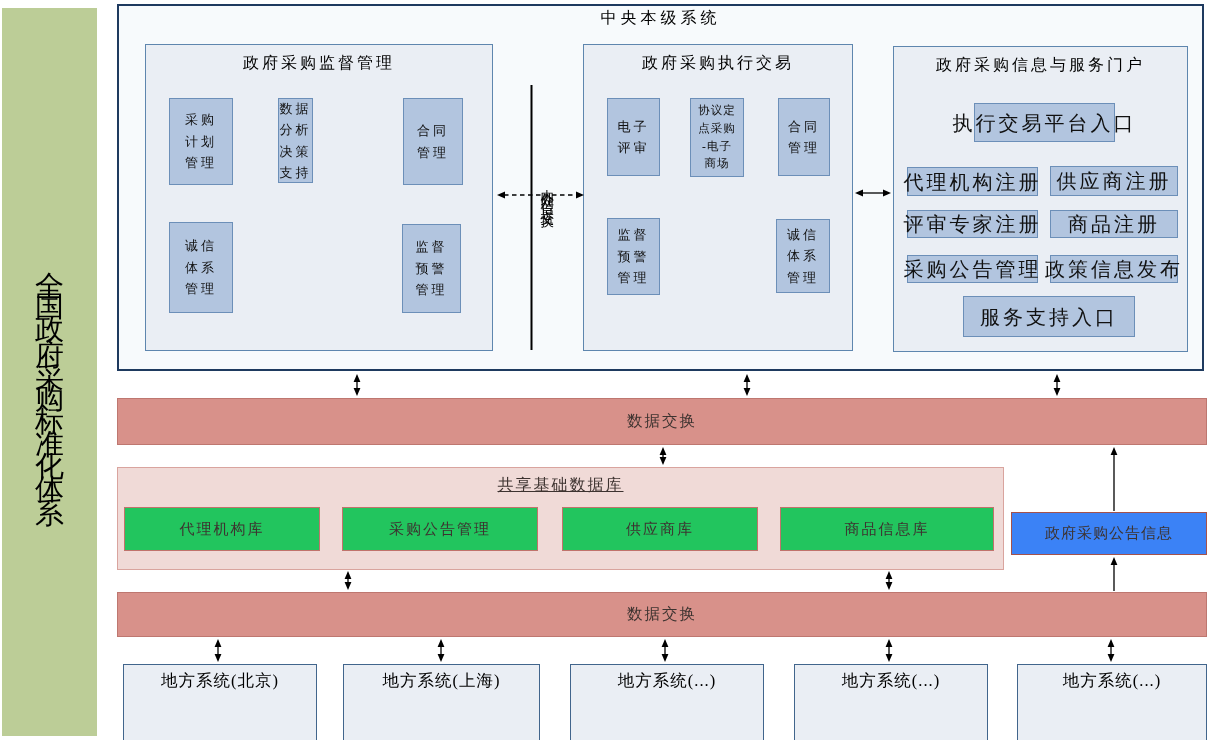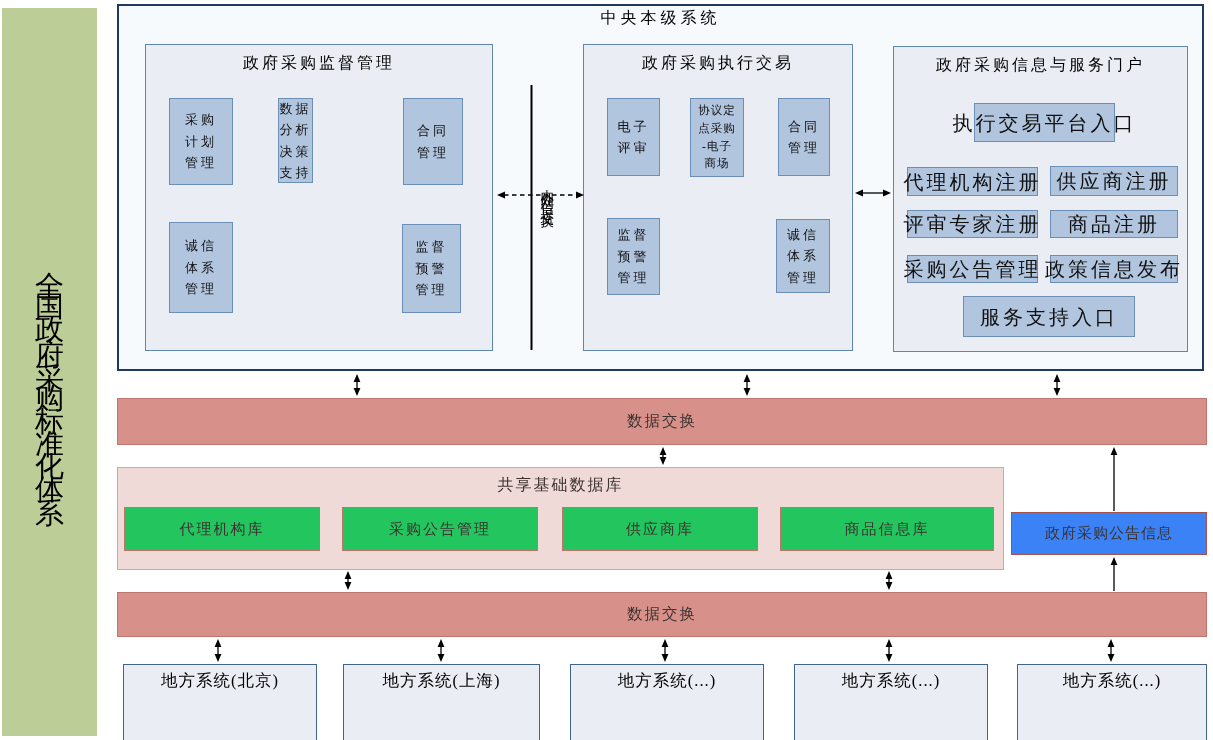--- a/index.html
+++ b/index.html
@@ -68,21 +68,21 @@
     font-size:15.5px;letter-spacing:2px;color:#3d3330;
   }
 
   
   .dbpanel{
     left:117px;top:467px;width:887px;height:103px;
     background:#F0DAD7;border:1px solid #D9A49E;
   }
   .db-title{
     left:117px;top:475px;width:887px;
-    text-align:center;font-size:16px;letter-spacing:2px;color:#3d3330;
+    text-align:center;font-size:16px;letter-spacing:2px;color:#3d3330;text-decoration:underline;
   }
   .db-item{
     top:507px;height:44px;
     background:#22c55e;border:1px solid #C0736C;
     display:flex;align-items:center;justify-content:center;
     font-size:15px;letter-spacing:2px;color:#3d3330;
   }
 
   
   .notice{

